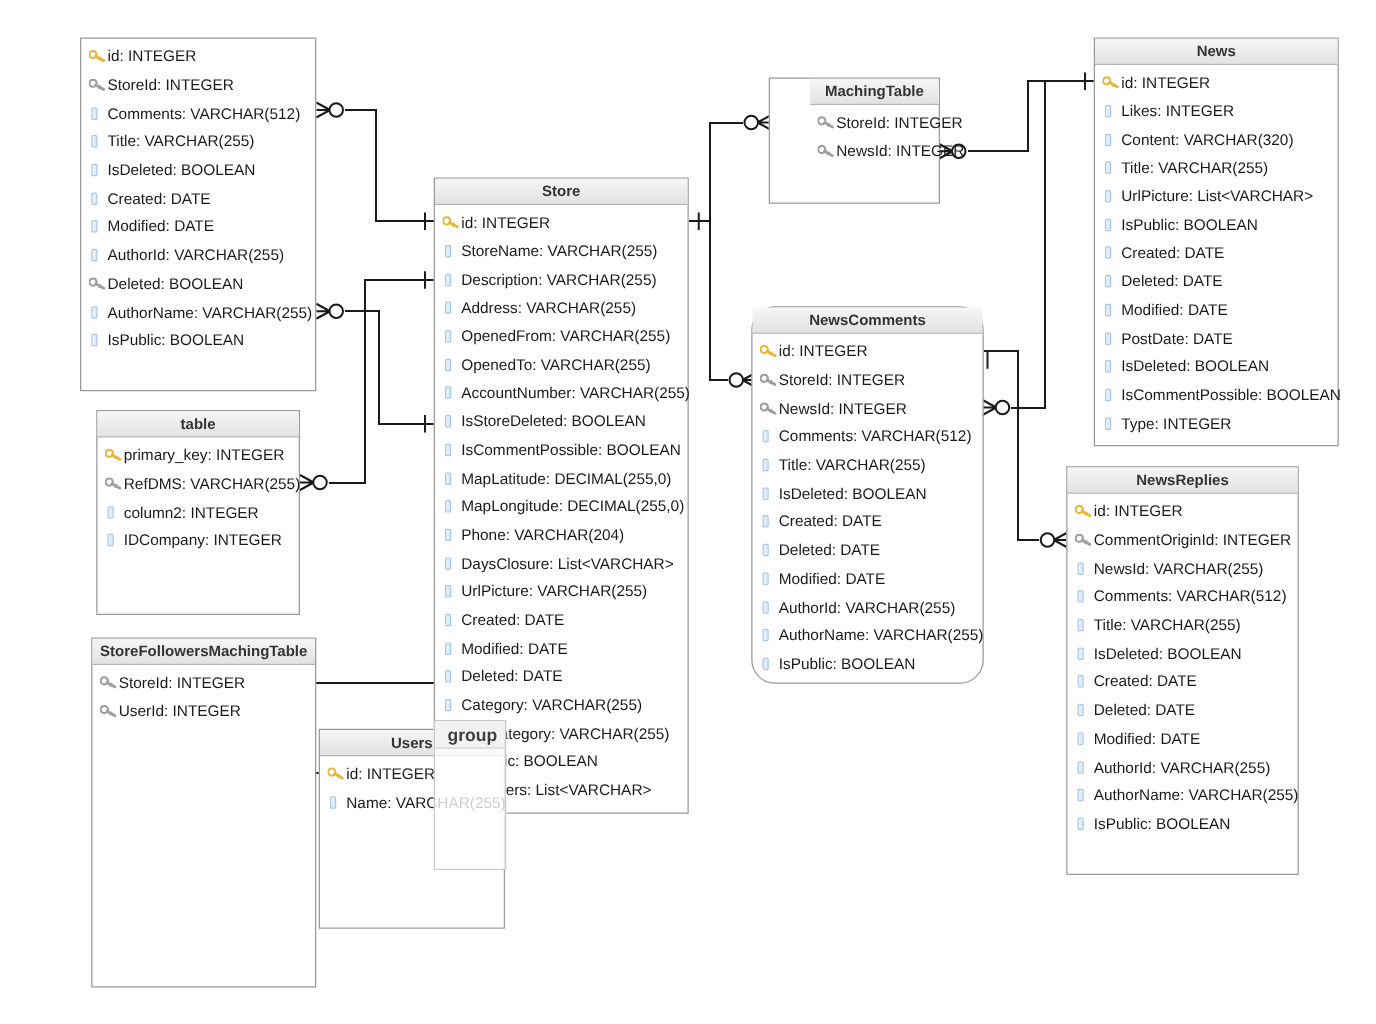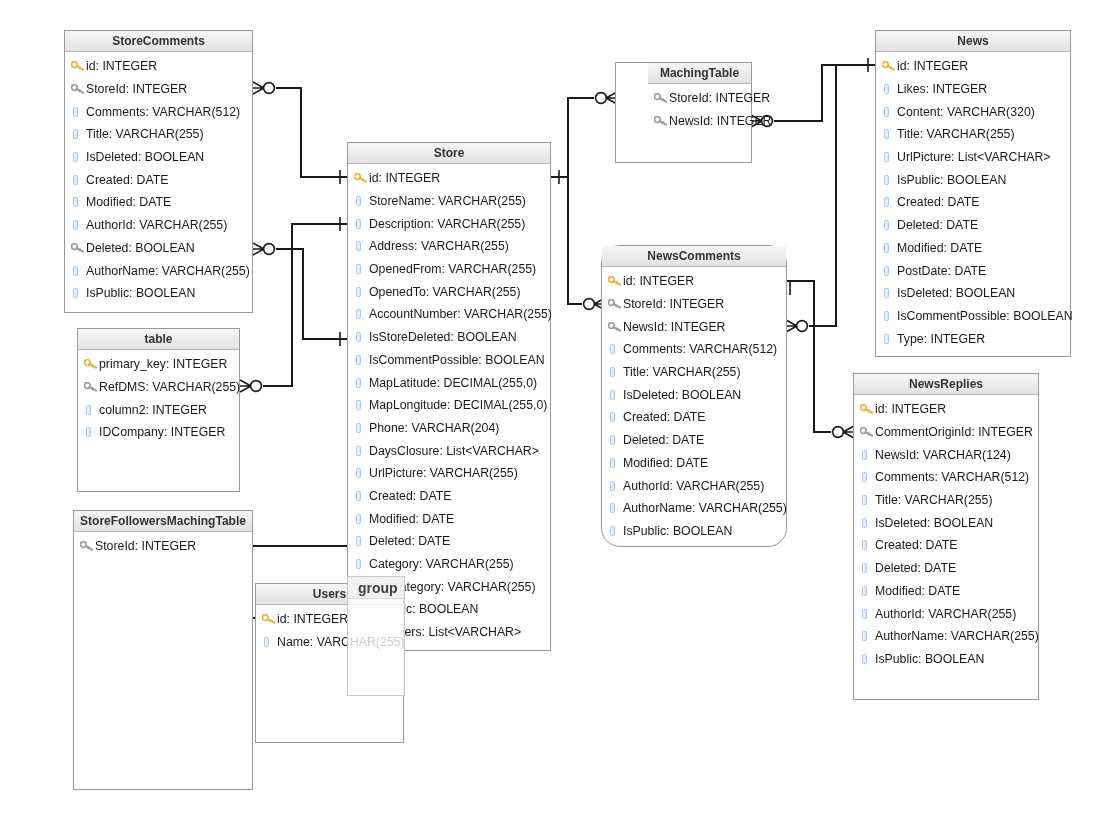--- a/index.html
+++ b/index.html
@@ -175,21 +175,20 @@
 
       <g>
         <path d="M 843 432 L 854 426 M 843 432 L 854 438 M 843 432 L 854 432"></path>
         <circle cx="838" cy="432" r="5.4" fill="#ffffff"></circle>
       </g>
     </g>
   </svg>
 
   <div id="entities-layer">
       <div class="entity" style="left: 64px; top: 30px; width: 189px; height: 283px;">
-        <div class="ent-header">StoreComments</div>
         <div class="ent-body">
           <div class="row">
             <span class="ic">
               <svg width="13" height="10" viewBox="0 0 13 10">
                 <circle cx="3.4" cy="3.6" r="2.9" fill="none" stroke="#e8b63a" stroke-width="1.7"></circle>
                 <path d="M5.6 5.0 L12 8.6" stroke="#e8b63a" stroke-width="2.2" stroke-linecap="round"></path>
                 <path d="M9.2 6.1 L8.3 7.6" stroke="#e8b63a" stroke-width="1.6" stroke-linecap="round"></path>
               </svg>
             </span>
             <span>id: INTEGER</span>
@@ -307,20 +306,30 @@
           <div class="row">
             <span class="ic">
               <svg width="13" height="10" viewBox="0 0 13 10">
                 <circle cx="3.4" cy="3.6" r="2.9" fill="none" stroke="#9e9e9e" stroke-width="1.7"></circle>
                 <path d="M5.6 5.0 L12 8.6" stroke="#9e9e9e" stroke-width="2.2" stroke-linecap="round"></path>
                 <path d="M9.2 6.1 L8.3 7.6" stroke="#9e9e9e" stroke-width="1.6" stroke-linecap="round"></path>
               </svg>
             </span>
             <span>StoreId: INTEGER</span>
           </div>
+          <div class="row">
+            <span class="ic">
+              <svg width="13" height="10" viewBox="0 0 13 10">
+                <circle cx="3.4" cy="3.6" r="2.9" fill="none" stroke="#9e9e9e" stroke-width="1.7"></circle>
+                <path d="M5.6 5.0 L12 8.6" stroke="#9e9e9e" stroke-width="2.2" stroke-linecap="round"></path>
+                <path d="M9.2 6.1 L8.3 7.6" stroke="#9e9e9e" stroke-width="1.6" stroke-linecap="round"></path>
+              </svg>
+            </span>
+            <span>UserId: INTEGER</span>
+          </div>
         </div>
       </div>
       <div class="entity" style="left: 347px; top: 142px; width: 204px; height: 509px;">
         <div class="ent-header">Store</div>
         <div class="ent-body">
           <div class="row">
             <span class="ic">
               <svg width="13" height="10" viewBox="0 0 13 10">
                 <circle cx="3.4" cy="3.6" r="2.9" fill="none" stroke="#e8b63a" stroke-width="1.7"></circle>
                 <path d="M5.6 5.0 L12 8.6" stroke="#e8b63a" stroke-width="2.2" stroke-linecap="round"></path>
@@ -693,21 +702,21 @@
                 <path d="M5.6 5.0 L12 8.6" stroke="#9e9e9e" stroke-width="2.2" stroke-linecap="round"></path>
                 <path d="M9.2 6.1 L8.3 7.6" stroke="#9e9e9e" stroke-width="1.6" stroke-linecap="round"></path>
               </svg>
             </span>
             <span>CommentOriginId: INTEGER</span>
           </div>
           <div class="row">
             <span class="ic">
               <span class="col-ic"></span>
             </span>
-            <span>NewsId: VARCHAR(124)</span>
+            <span>NewsId: VARCHAR(255)</span>
           </div>
           <div class="row">
             <span class="ic">
               <span class="col-ic"></span>
             </span>
             <span>Comments: VARCHAR(512)</span>
           </div>
           <div class="row">
             <span class="ic">
               <span class="col-ic"></span>

